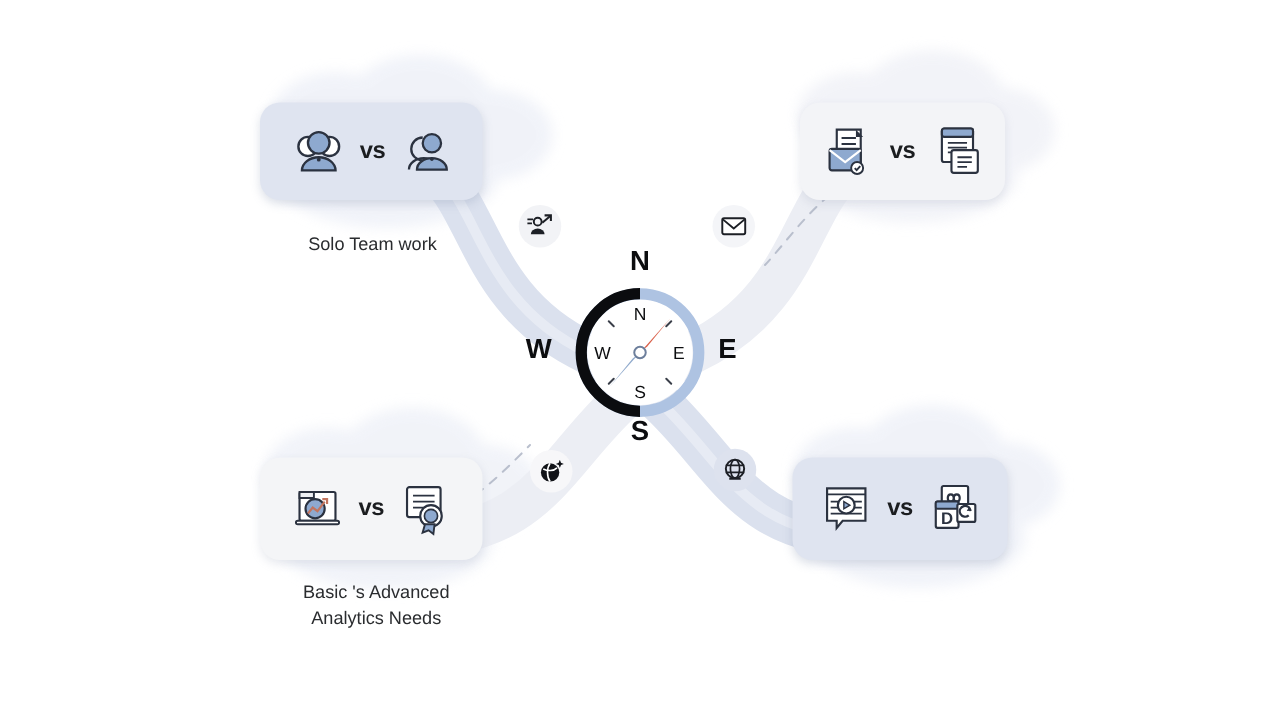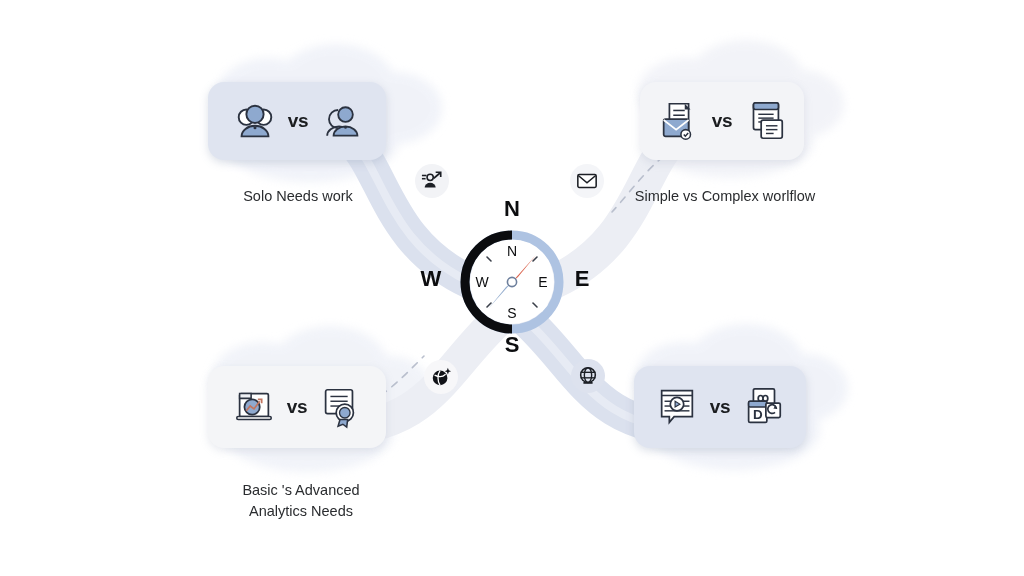--- a/index.html
+++ b/index.html
@@ -84,21 +84,21 @@
     position: absolute;
     font-family: "Liberation Sans", sans-serif;
     font-size: 14.5px;
     color: #2a2c2f;
     line-height: 21px;
     text-align: center;
     white-space: pre-line;
   }
   .cap-a { left: 178px; top: 186px; width: 240px; }
   .cap-b { left: 604px; top: 186px; width: 242px; }
-  .cap-c { left: 178px; top: 480px; width: 246px; }
+  .cap-c { left: 178px; top: 464px; width: 246px; }
   .cap-d { left: 606px; top: 464px; width: 238px; }
 
   
   .compass {
     position: absolute;
     left: 458px; top: 228px;
     width: 108px; height: 108px;
   }
 
   .dir-label {
@@ -192,21 +192,21 @@
     <span class="icon-slot">
       <svg width="44" height="44" viewBox="0 0 48 48" xmlns="http://www.w3.org/2000/svg">
         <path d="M22 12 a10 10 0 1 0 0 20" fill="none" stroke="#2b3240" stroke-width="2"></path>
         <path d="M10 40 a13 10 0 0 1 26 0" fill="none" stroke="#2b3240" stroke-width="2"></path>
         <circle cx="30" cy="17" r="8" fill="#8ea9cf" stroke="#2b3240" stroke-width="2"></circle>
         <path d="M17 40 a13 10 0 0 1 26 0 z" fill="#8ea9cf" stroke="#2b3240" stroke-width="2"></path>
         <circle cx="30" cy="31" r="1.5" fill="#2b3240"></circle>
       </svg>
     </span>
   </div>
-  <div class="caption cap-a">Solo Needs work</div>
+  <div class="caption cap-a">Solo Team work</div>
 
   <div class="card card-b" style="box-shadow:0 3px 8px rgba(150,158,180,.22);">
     <span class="icon-slot">
       <svg width="46" height="46" viewBox="0 0 48 48" xmlns="http://www.w3.org/2000/svg">
         <path d="M14 6 h20 v28 h-20 z" fill="#ffffff" stroke="#2b3240" stroke-width="1.8"></path>
         <line x1="18" y1="13" x2="30" y2="13" stroke="#2b3240" stroke-width="1.6"></line>
         <line x1="18" y1="18" x2="30" y2="18" stroke="#2b3240" stroke-width="1.6"></line>
         <path d="M30 6 l6 6 h-6 z" fill="#2b3240"></path>
         <rect x="8" y="22" width="26" height="18" rx="2" fill="#8ea9cf" stroke="#2b3240" stroke-width="1.8"></rect>
         <path d="M8 23 l13 10 l13 -10" fill="none" stroke="#ffffff" stroke-width="1.8"></path>
@@ -222,21 +222,20 @@
         <line x1="17" y1="17" x2="33" y2="17" stroke="#2b3240" stroke-width="1.5"></line>
         <line x1="17" y1="21" x2="33" y2="21" stroke="#2b3240" stroke-width="1.5"></line>
         <line x1="17" y1="25" x2="28" y2="25" stroke="#2b3240" stroke-width="1.5"></line>
         <rect x="20" y="23" width="22" height="19" rx="2" fill="#ffffff" stroke="#2b3240" stroke-width="1.8"></rect>
         <line x1="25" y1="29" x2="37" y2="29" stroke="#2b3240" stroke-width="1.5"></line>
         <line x1="25" y1="33" x2="37" y2="33" stroke="#2b3240" stroke-width="1.5"></line>
         <line x1="25" y1="37" x2="33" y2="37" stroke="#2b3240" stroke-width="1.5"></line>
       </svg>
     </span>
   </div>
-  <div class="caption cap-b">Simple vs Complex worlflow</div>
 
   <div class="card card-c" style="box-shadow:0 3px 8px rgba(150,158,180,.22);">
     <span class="icon-slot">
       <svg width="46" height="46" viewBox="0 0 48 48" xmlns="http://www.w3.org/2000/svg">
         <rect x="9" y="10" width="30" height="24" rx="1.5" fill="#ffffff" stroke="#2b3240" stroke-width="1.8"></rect>
         <path d="M9 10 h12 v5 h-12 z" fill="#eef0f4" stroke="#2b3240" stroke-width="1.6"></path>
         <circle cx="22" cy="24" r="8" fill="#8ea9cf" stroke="#2b3240" stroke-width="1.8"></circle>
         <path d="M16 28 l4 -5 l4 3 l6 -8" fill="none" stroke="#c2755f" stroke-width="1.8"></path>
         <path d="M28 16 l4 0 l0 4" fill="none" stroke="#c2755f" stroke-width="1.8"></path>
         <rect x="6" y="34" width="36" height="3" rx="1.5" fill="#ffffff" stroke="#2b3240" stroke-width="1.6"></rect>

